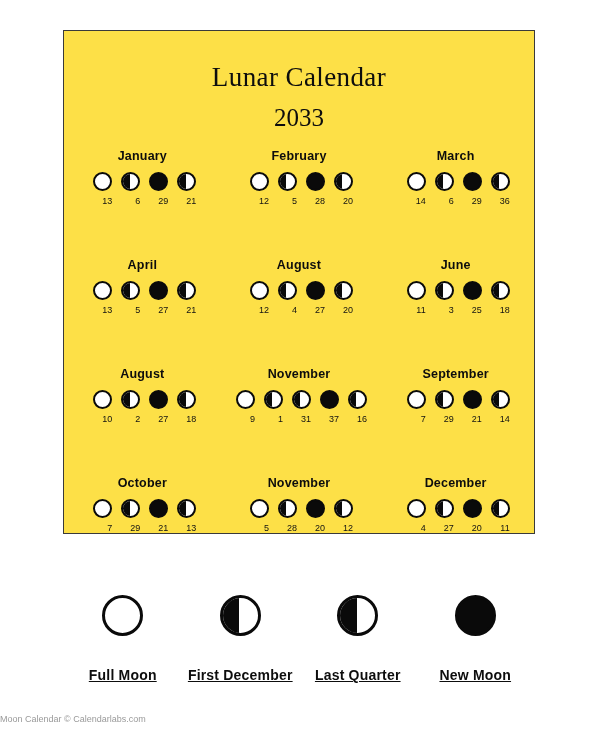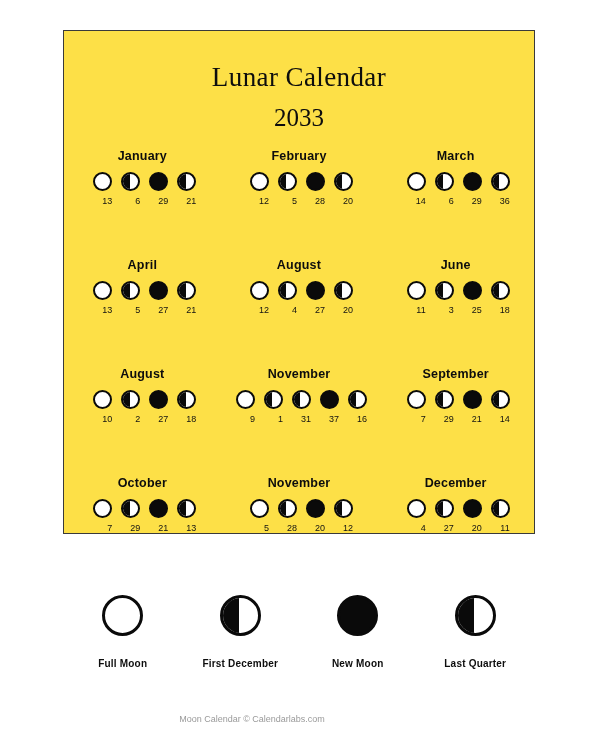--- a/index.html
+++ b/index.html
@@ -121,32 +121,33 @@
     flex-direction: column;
     align-items: center;
   }
   .moon.lg { width: 41px; height: 41px; }
   .moon.lg.full { border-width: 3px; }
   .moon.lg.new { border-width: 3px; }
   .moon.lg.first, .moon.lg.last { border-width: 3px; }
   .legend-label {
     font-family: "Liberation Sans", sans-serif;
     font-weight: bold;
-    font-size: 10px;
+    font-size: 14px;
     color: #0d0d0d;
-    margin-top: 22px;
+    margin-top: 31px;
     letter-spacing: 0.2px;
+    text-decoration: underline;
   }
 
   .footer {
     position: absolute;
     left: 0;
     right: 0;
     top: 714px;
-    text-align: center;
+    text-align: left;
     padding-right: 96px;
     font-family: "Liberation Sans", sans-serif;
     font-size: 9px;
     color: #9a9a9a;
   }
 </style>
 </head>
 <body>
 
 <div id="page-frame">
@@ -418,24 +419,24 @@
   <div class="legend">
       <div class="legend-item">
         <div class="moon lg full"></div>
         <div class="legend-label">Full Moon</div>
       </div>
       <div class="legend-item">
         <div class="moon lg first"></div>
         <div class="legend-label">First December</div>
       </div>
       <div class="legend-item">
+        <div class="moon lg last"></div>
+        <div class="legend-label">Last Quarter</div>
+      </div>
+      <div class="legend-item">
         <div class="moon lg new"></div>
         <div class="legend-label">New Moon</div>
       </div>
-      <div class="legend-item">
-        <div class="moon lg last"></div>
-        <div class="legend-label">Last Quarter</div>
-      </div>
     </div>
 
 </div>
 
 <div class="footer">Moon Calendar © Calendarlabs.com</div>
 
 </body></html>

